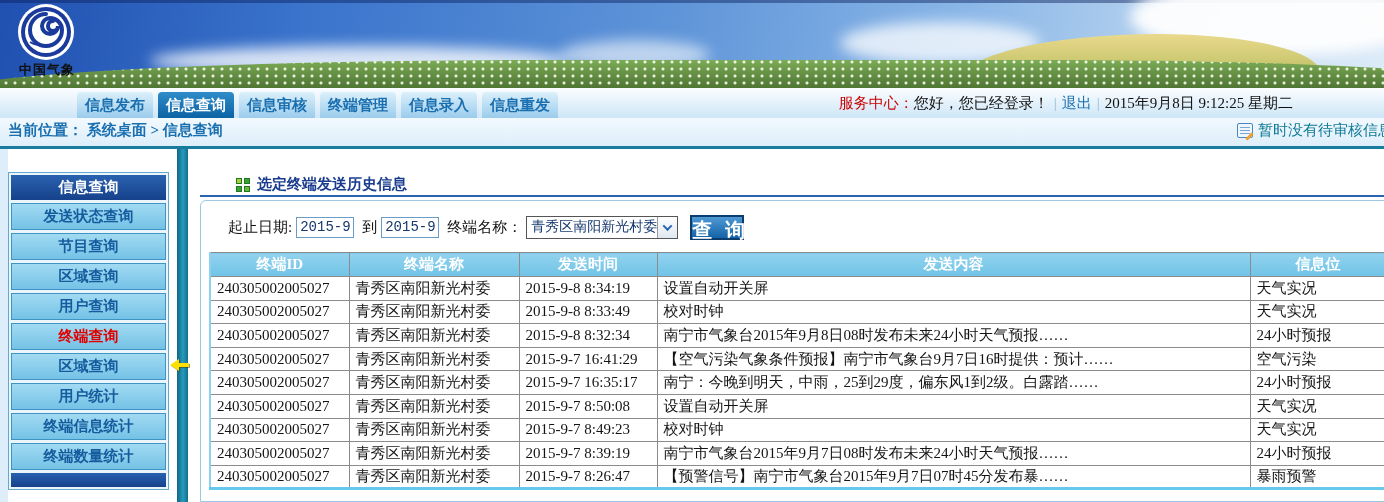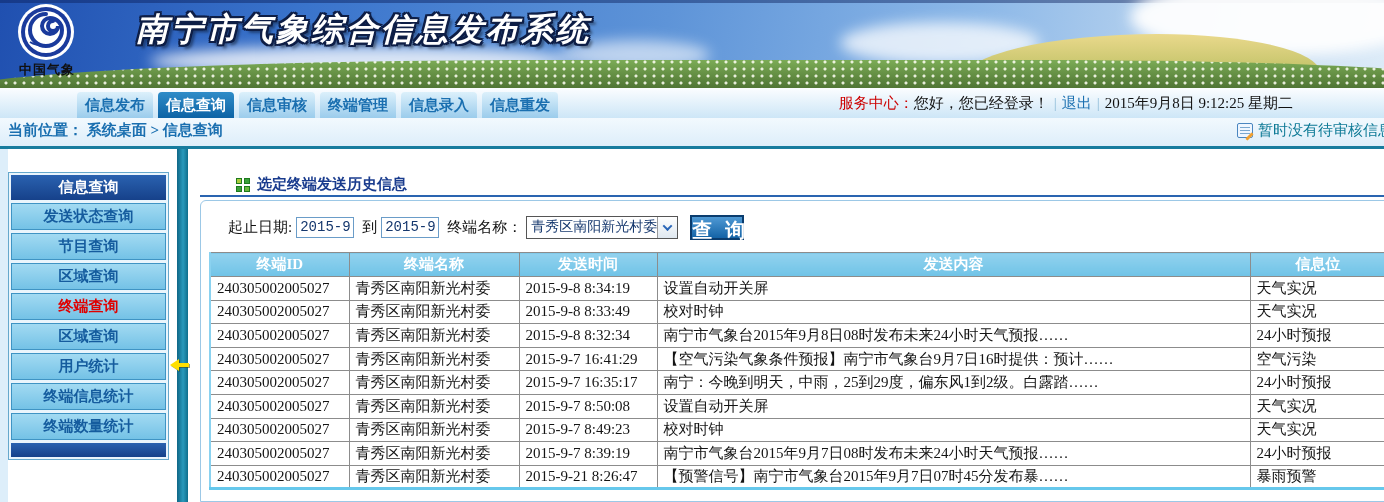--- a/index.html
+++ b/index.html
@@ -132,21 +132,20 @@
   <div class="logo">
     <svg viewBox="0 0 60 60" width="60" height="60">
       <circle cx="30" cy="30" r="28" fill="#ffffff"></circle>
       <circle cx="30" cy="30" r="25" fill="#1a3a9c"></circle>
       <circle cx="30" cy="30" r="21" fill="#ffffff"></circle>
       <path d="M30 12 a16 16 0 1 0 16 16 a12 12 0 0 0 -12 -12 a8 8 0 1 0 8 8 a5 5 0 1 1 -5 -5" fill="none" stroke="#1a3a9c" stroke-width="4" stroke-linecap="round"></path>
       <path d="M14 40 q10 6 24 2" fill="none" stroke="#1a3a9c" stroke-width="2"></path>
     </svg>
   </div>
   <div class="logo-caption">中国气象</div>
-  <div class="banner-title">南宁市气象综合信息发布系统</div>
 </div>
 
 <div class="navbar">
   <div class="tabs">
       <div class="tab">信息发布</div>
       <div class="tab active">信息查询</div>
       <div class="tab">信息审核</div>
       <div class="tab">终端管理</div>
       <div class="tab">信息录入</div>
       <div class="tab">信息重发</div>
@@ -167,20 +166,21 @@
 </div>
 <div class="hr-teal"></div>
 <div class="left-strip"></div>
 
 <div class="sidebar">
   <div class="sidebar-header">信息查询</div>
   <div id="sidebar-items">
       <div class="sidebar-item">发送状态查询</div>
       <div class="sidebar-item">节目查询</div>
       <div class="sidebar-item">区域查询</div>
+      <div class="sidebar-item">用户查询</div>
       <div class="sidebar-item active">终端查询</div>
       <div class="sidebar-item">区域查询</div>
       <div class="sidebar-item">用户统计</div>
       <div class="sidebar-item">终端信息统计</div>
       <div class="sidebar-item">终端数量统计</div>
     </div>
   <div class="sidebar-footer"></div>
 </div>
 <div class="divider"></div>
 <div class="collapse-arrow"></div>
@@ -284,20 +284,20 @@
           <tr>
   <td>240305002005027</td>
   <td>青秀区南阳新光村委</td>
   <td>2015-9-7 8:39:19</td>
   <td>南宁市气象台2015年9月7日08时发布未来24小时天气预报……</td>
   <td>24小时预报</td>
 </tr>
           <tr>
   <td>240305002005027</td>
   <td>青秀区南阳新光村委</td>
-  <td>2015-9-21 8:26:47</td>
+  <td>2015-9-7 8:26:47</td>
   <td>【预警信号】南宁市气象台2015年9月7日07时45分发布暴……</td>
   <td>暴雨预警</td>
 </tr>
         </tbody>
     </table>
   </div>
 </div>
 
 </body></html>

